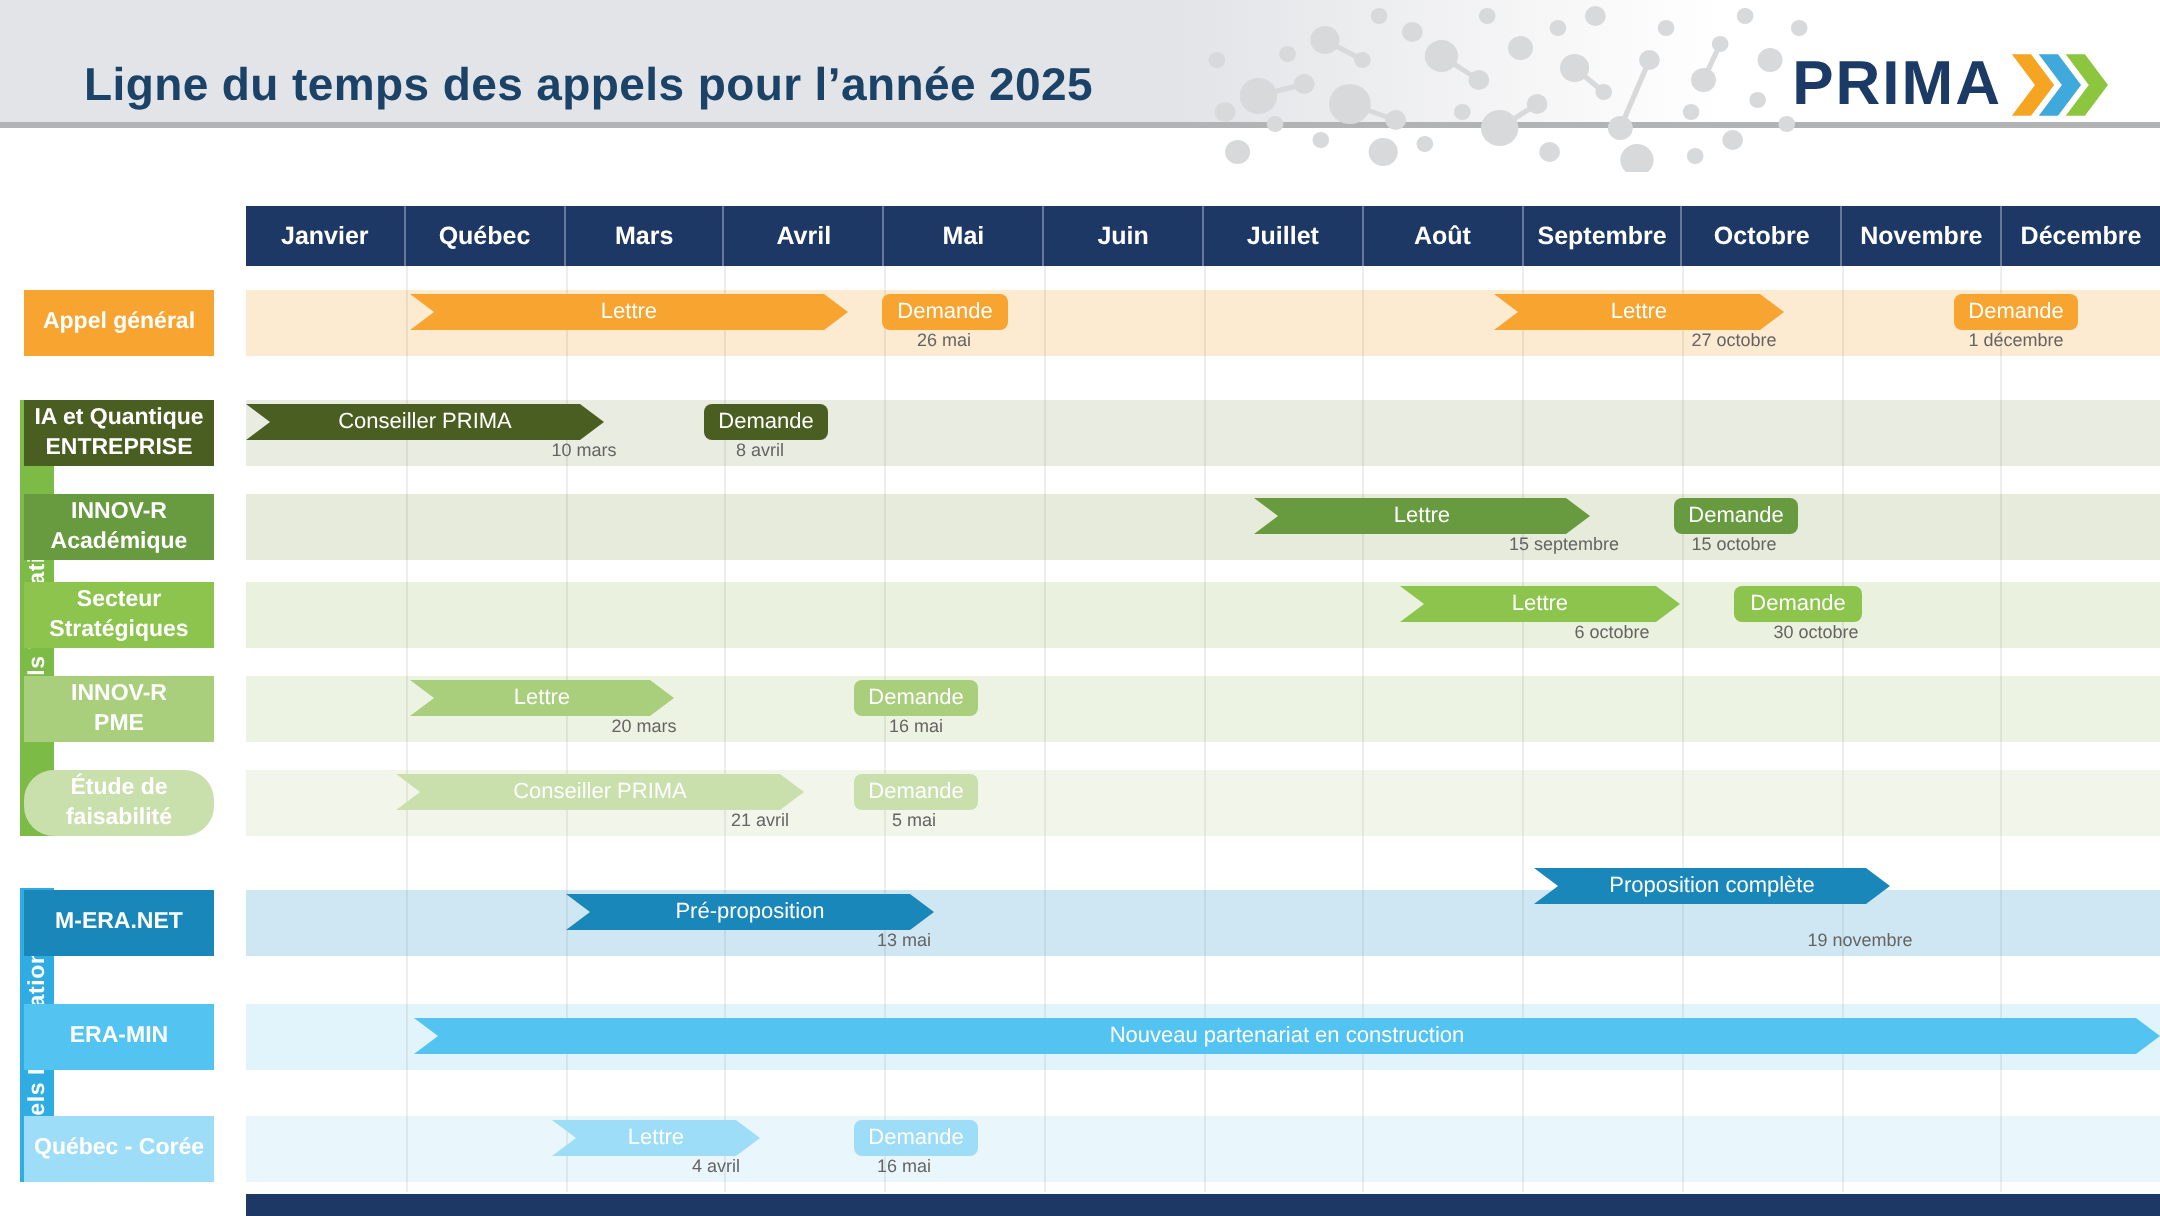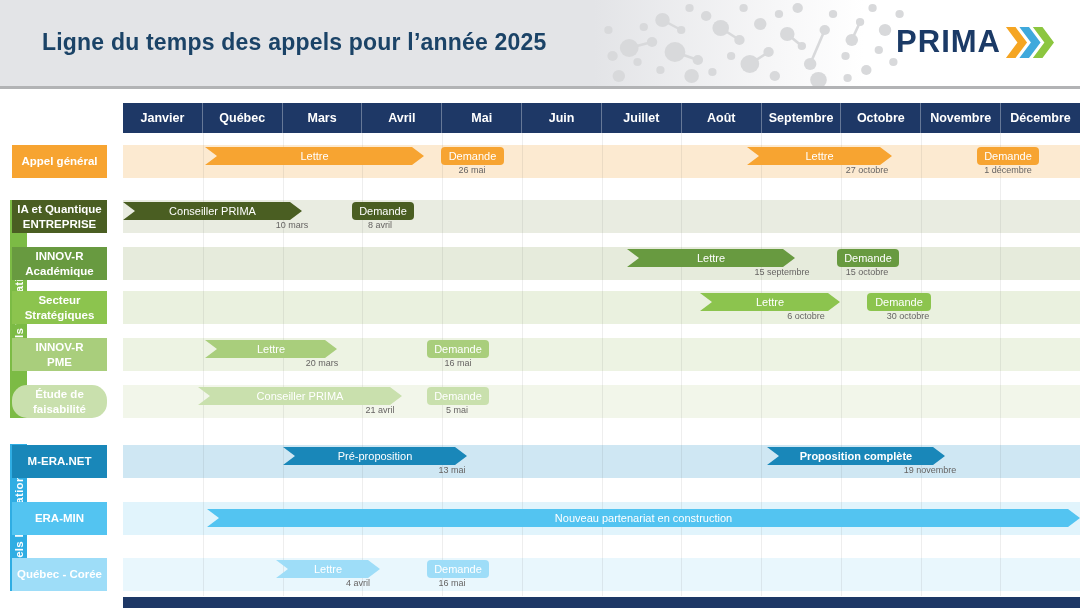--- a/index.html
+++ b/index.html
@@ -1,21 +1,21 @@
 <!DOCTYPE html>
 <html><head>
 <meta charset="utf-8">
 <style>
   * { margin:0; padding:0; box-sizing:border-box; }
   html,body { width:1080px; height:608px; }
   body { font-family:"Liberation Sans", sans-serif; background:#ffffff; overflow:hidden; }
   .slide { position:relative; width:1080px; height:608px; background:#ffffff; }
 
   
-  .header { position:absolute; left:0; top:0; width:1080px; height:89px;
+  .header { position:absolute; left:0; top:0; width:1080px; height:64px;
             background:linear-gradient(90deg,#E3E4E7 0%,#E3E4E7 55%,#F7F7F8 72%,#ffffff 80%);
             border-bottom:3px solid #b2b3b5; }
   .dots { position:absolute; left:598px; top:0; width:312px; height:86px; }
   .title { position:absolute; left:42px; top:29px; font-size:23px; font-weight:bold; color:#1B4367; letter-spacing:.2px; }
   .logo { position:absolute; right:26px; top:24px; display:flex; align-items:center; gap:3px; }
   .logo-text { font-size:31px; font-weight:bold; color:#1B3A66; letter-spacing:1px; }
 
   
   .month-row { position:absolute; left:123px; top:103px; width:957px; height:30px; background:#1E3866; display:flex; z-index:4; }
   .month-cell { flex:1; display:flex; align-items:center; justify-content:center; color:#fff; font-size:12.5px; font-weight:bold; }
@@ -199,21 +199,21 @@
       </div>
       <div class="item arrow" style="left: 198px; width: 204px; top: 387px; background: rgb(201, 224, 173);">Conseiller PRIMA</div>
       <div class="date" style="left: 380px; top: 405px;">21 avril</div>
       <div class="item pill" style="left: 427px; width: 62px; top: 387px; background: rgb(201, 224, 173);">Demande</div>
       <div class="date" style="left: 457px; top: 405px;">5 mai</div>
       <div class="row-label" style="top: 445px; height: 33px; background: rgb(25, 135, 185);">
         <span>M-ERA.NET</span>
       </div>
       <div class="item arrow" style="left: 283px; width: 184px; top: 447px; background: rgb(25, 135, 185);">Pré-proposition</div>
       <div class="date" style="left: 452px; top: 465px;">13 mai</div>
-      <div class="item arrow" style="left: 767px; width: 178px; top: 447px; background: rgb(25, 135, 185); font-weight: bold;">Proposition complète</div>
+      <div class="item arrow" style="left: 767px; width: 178px; top: 434px; background: rgb(25, 135, 185);">Proposition complète</div>
       <div class="date" style="left: 930px; top: 465px;">19 novembre</div>
       <div class="row-label" style="top: 502px; height: 33px; background: rgb(83, 196, 241);">
         <span>ERA-MIN</span>
       </div>
       <div class="item arrow" style="left: 207px; width: 873px; top: 509px; background: rgb(83, 196, 241);">Nouveau partenariat en construction</div>
       <div class="row-label" style="top: 558px; height: 33px; background: rgb(158, 221, 248);">
         <span>Québec - Corée</span>
       </div>
       <div class="item arrow" style="left: 276px; width: 104px; top: 560px; background: rgb(158, 221, 248);">Lettre</div>
       <div class="date" style="left: 358px; top: 578px;">4 avril</div>

